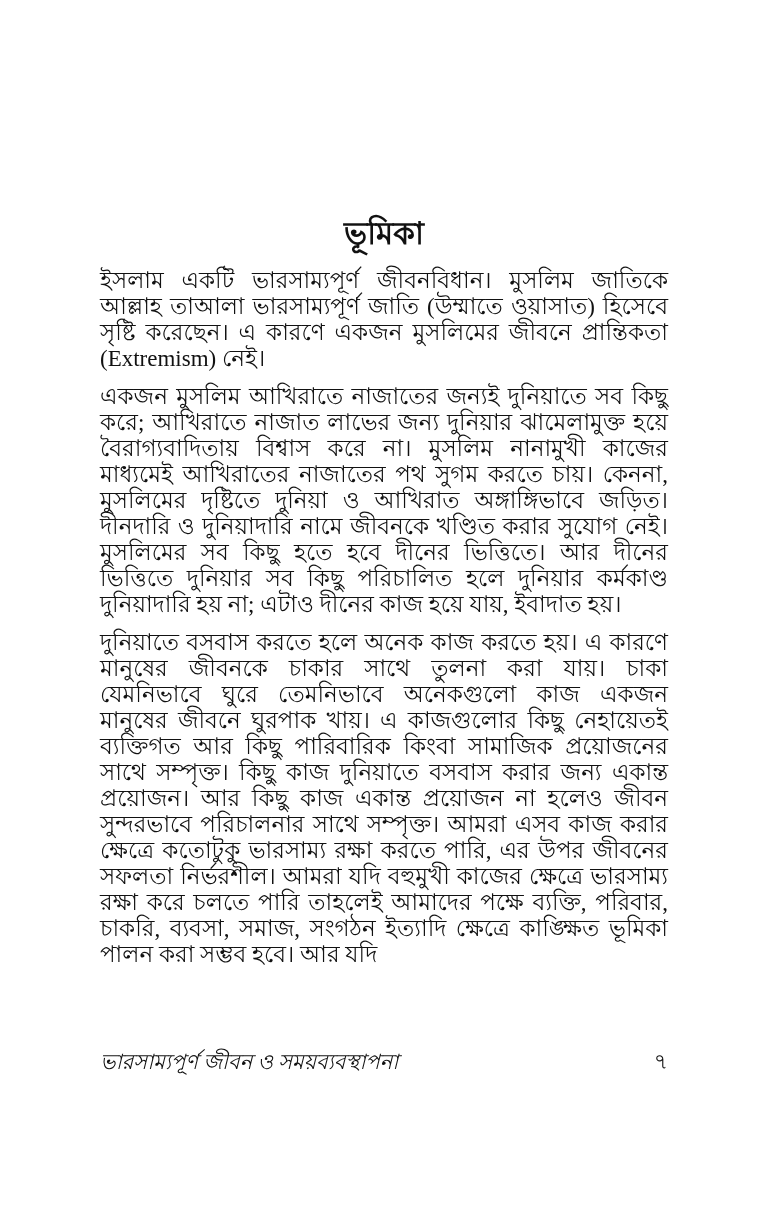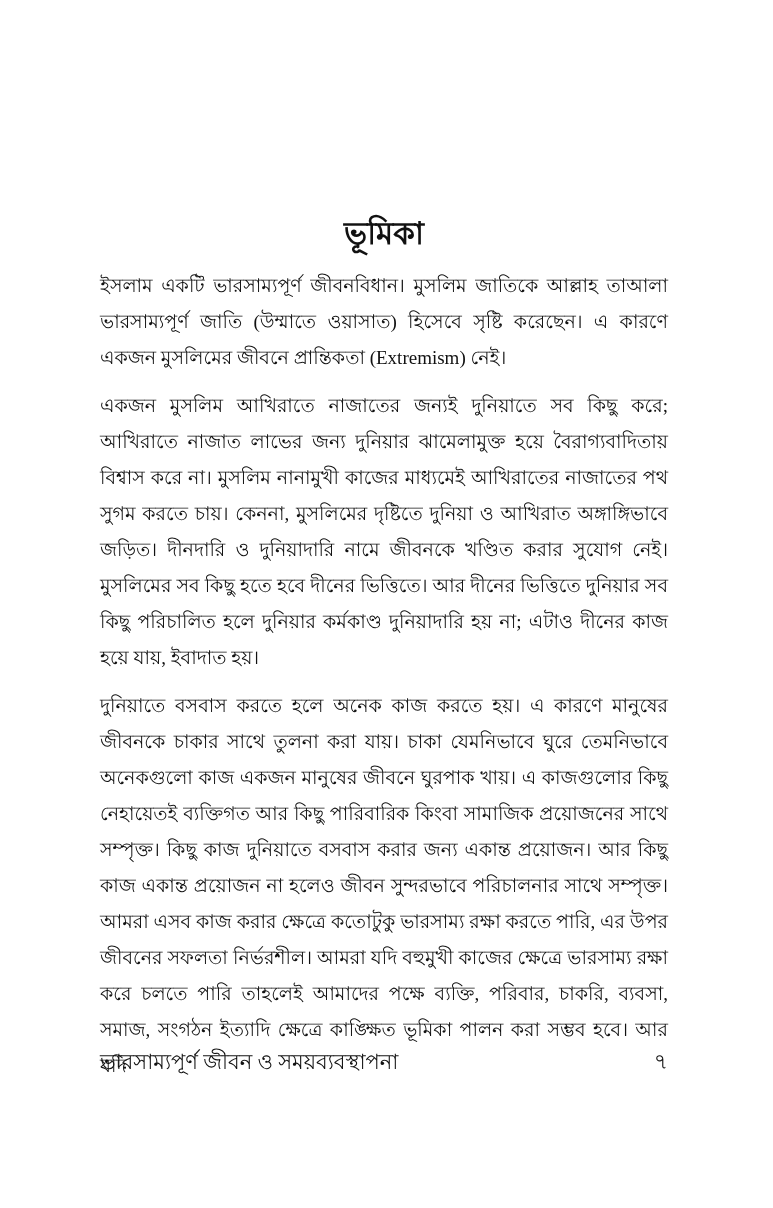--- a/index.html
+++ b/index.html
@@ -24,36 +24,37 @@
     width: 568px;
   }
   .chapter-title {
     text-align: center;
     font-size: 31px;
     line-height: 40px;
     font-weight: 600;
     margin: 0 0 14px 0;
   }
   .para {
-    font-size: 19px;
-    line-height: 36px;
+    font-size: 23px;
+    line-height: 26px;
     text-align: justify;
     text-justify: inter-word;
     margin: 4px 0 12px 0;
   }
   .footer {
     position: absolute;
     left: 100px;
     right: 105px;
     top: 1048px;
     display: flex;
     justify-content: space-between;
     align-items: baseline;
   }
   .footer .book-title {
+    font-style: italic;
     font-size: 21px;
     line-height: 28px;
   }
   .footer .page-number {
     font-size: 22px;
     line-height: 28px;
   }
 </style>
 </head>
 <body>

